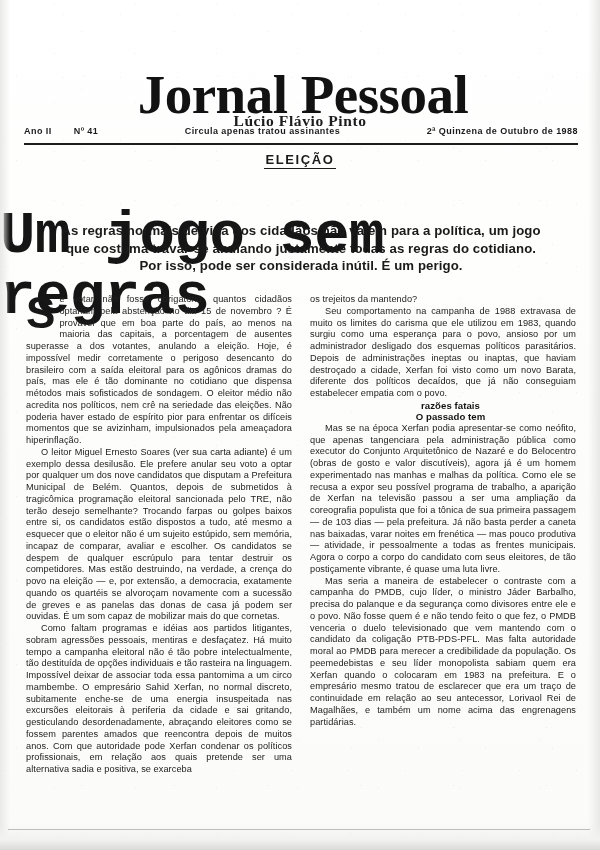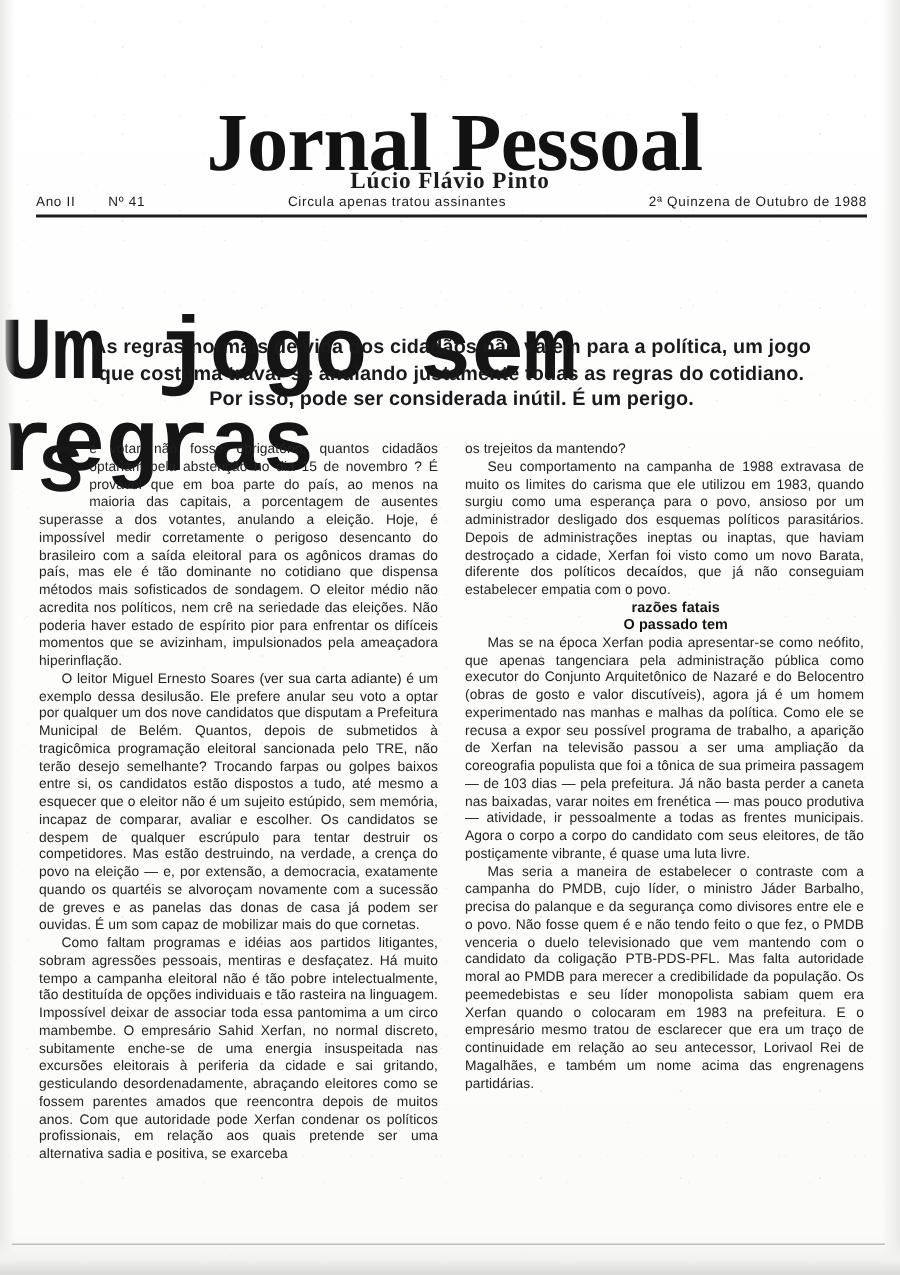--- a/index.html
+++ b/index.html
@@ -81,23 +81,23 @@
     padding-left: 0;
   }
 
   
   #folio {
     position: absolute;
     left: 24px; right: 22px;
     top: 126px;
     height: 15px;
     display: flex;
-    align-items: center;
+    align-items: flex-start;
     font-size: 9px;
-    font-weight: normal;
+    font-weight: bold;
     letter-spacing: 0.45px;
     color: #1b1b1b;
   }
   #folio .folio-left { display: flex; gap: 22px; white-space: nowrap; }
   #folio .folio-center { flex: 1; text-align: center; white-space: nowrap; }
   #folio .folio-right { white-space: nowrap; }
   #folio-rule {
     position: absolute;
     left: 24px; right: 22px;
     top: 143px;
@@ -227,20 +227,23 @@
   <div id="folio">
     <div class="folio-left">
       <span>Ano II</span>
       <span>Nº 41</span>
     </div>
     <div class="folio-center">Circula apenas tratou assinantes</div>
     <div class="folio-right">2ª Quinzena de Outubro de 1988</div>
   </div>
   <div id="folio-rule"></div>
 
+  <div id="kicker-wrap">
+    <span id="kicker">ELEIÇÃO</span>
+  </div>
 
   <h1 id="headline">Um jogo sem regras</h1>
 
   <div id="deck">As regras normais de vida dos cidadãos não valem para a política, um jogo que costuma travar-se anulando justamente todas as regras do cotidiano. Por isso, pode ser considerada inútil. É um perigo.</div>
 
   <div id="columns">
 
     <div class="column">
       <p class="no-indent"><span class="dropcap">S</span><span>e votar não fosse obrigatório, quantos cidadãos optariam pela abstenção no dia 15 de novembro ? É provável que em boa parte do país, ao menos na maioria das capitais, a porcentagem de ausentes superasse a dos votantes, anulando a eleição. Hoje, é impossível medir corretamente o perigoso desencanto do brasileiro com a saída eleitoral para os agônicos dramas do país, mas ele é tão dominante no cotidiano que dispensa métodos mais sofisticados de sondagem. O eleitor médio não acredita nos políticos, nem crê na seriedade das eleições. Não poderia haver estado de espírito pior para enfrentar os difíceis momentos que se avizinham, impulsionados pela ameaçadora hiperinflação.</span></p>
 

